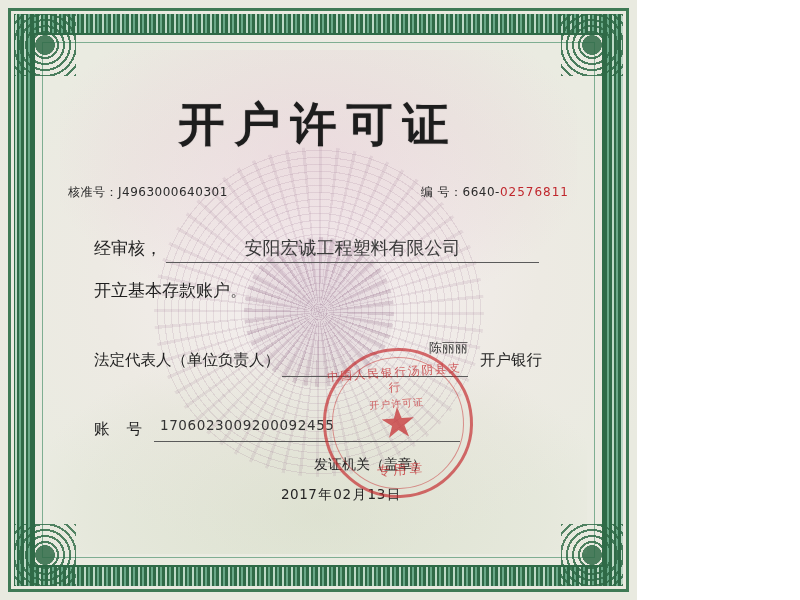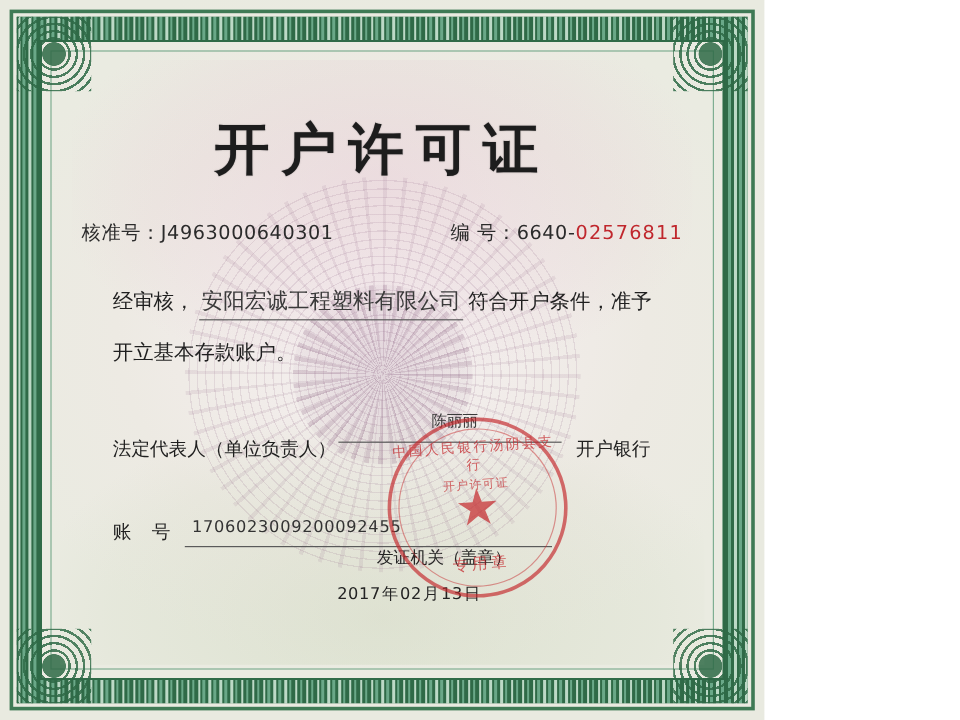--- a/index.html
+++ b/index.html
@@ -133,21 +133,21 @@
     margin-top: 44px;
     text-shadow: 0 0 1px rgba(0,0,0,0.5);
   }
 
   .row-codes {
     display: flex;
     justify-content: space-between;
     align-items: flex-start;
     margin-top: 28px;
     padding: 0 16px;
-    font-size: 16px;
+    font-size: 12px;
     color: #2b2b2b;
   }
   .code-left { letter-spacing: 0.5px; }
   .code-right { letter-spacing: 0.5px; }
   .code-red {
     color: #c0272d;
     letter-spacing: 1px;
   }
 
   .body-block {
@@ -181,26 +181,26 @@
   .line3 {
     display: flex;
     align-items: flex-end;
     margin-top: 26px;
     white-space: nowrap;
     font-size: 15.5px;
   }
   .fill-rep {
     width: 178px;
     border-bottom: 1px solid #5a5a5a;
-    margin: 0 4px 22px 2px;
-    text-align: center;
+    margin: 0 4px 0 2px;
+    text-align: right;
     font-size: 13px;
     color: #3a3a3a;
     padding-left: 8px;
-    padding-bottom: 2px;
+    padding-bottom: 14px;
   }
   .bank-label { margin-left: 8px; }
   .fill-bank {
     flex: 1;
     border-bottom: 1px solid #5a5a5a;
     margin: 0 0 4px 2px;
     font-size: 13px;
     color: #2e2e2e;
     padding-bottom: 2px;
     white-space: normal;
@@ -339,21 +339,20 @@
       <div class="code-right">
         <span>编 号：</span><span>6640-</span><span class="code-red">02576811</span>
       </div>
     </div>
 
     <div class="body-block">
 
       <div class="line1">
         <span>经审核，</span>
         <span class="fill">安阳宏诚工程塑料有限公司</span>
-        <span>符合开户条件，准予</span>
       </div>
 
       <div class="line2">开立基本存款账户。</div>
 
       <div class="line3">
         <span>法定代表人（单位负责人）</span>
         <span class="fill-rep">陈丽丽</span>
         <span class="bank-label">开户银行</span>
       </div>
 

